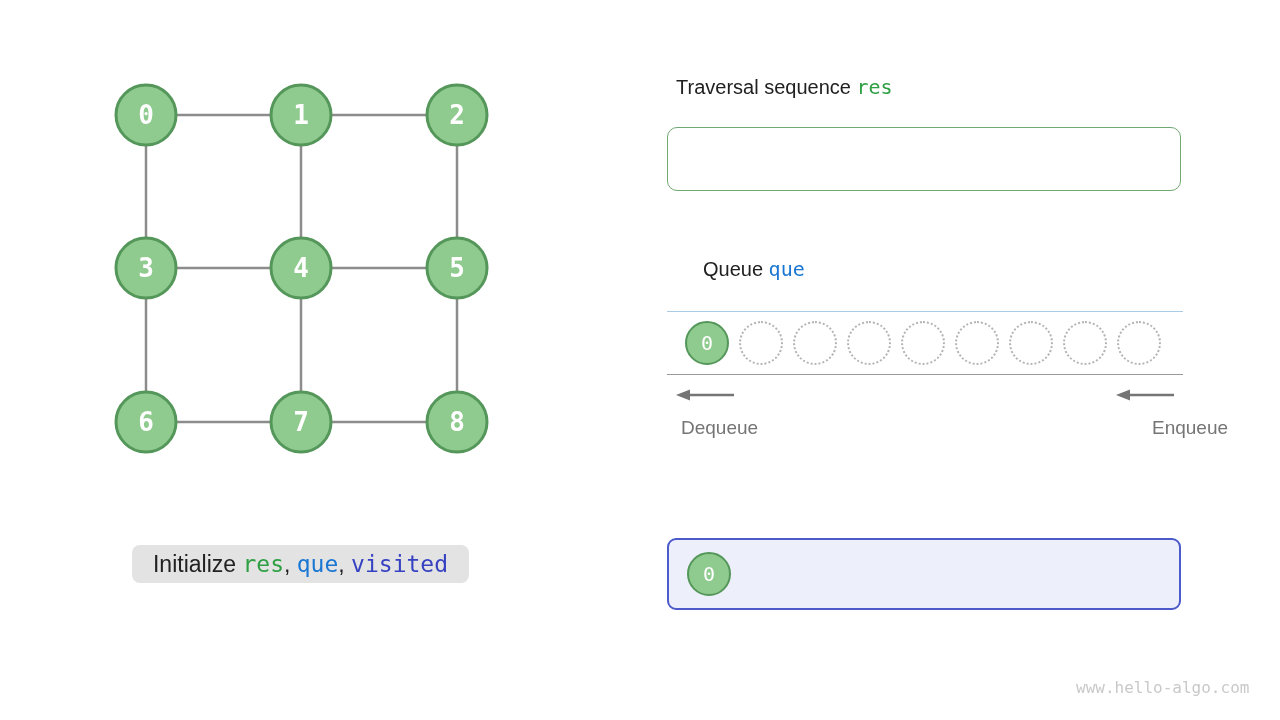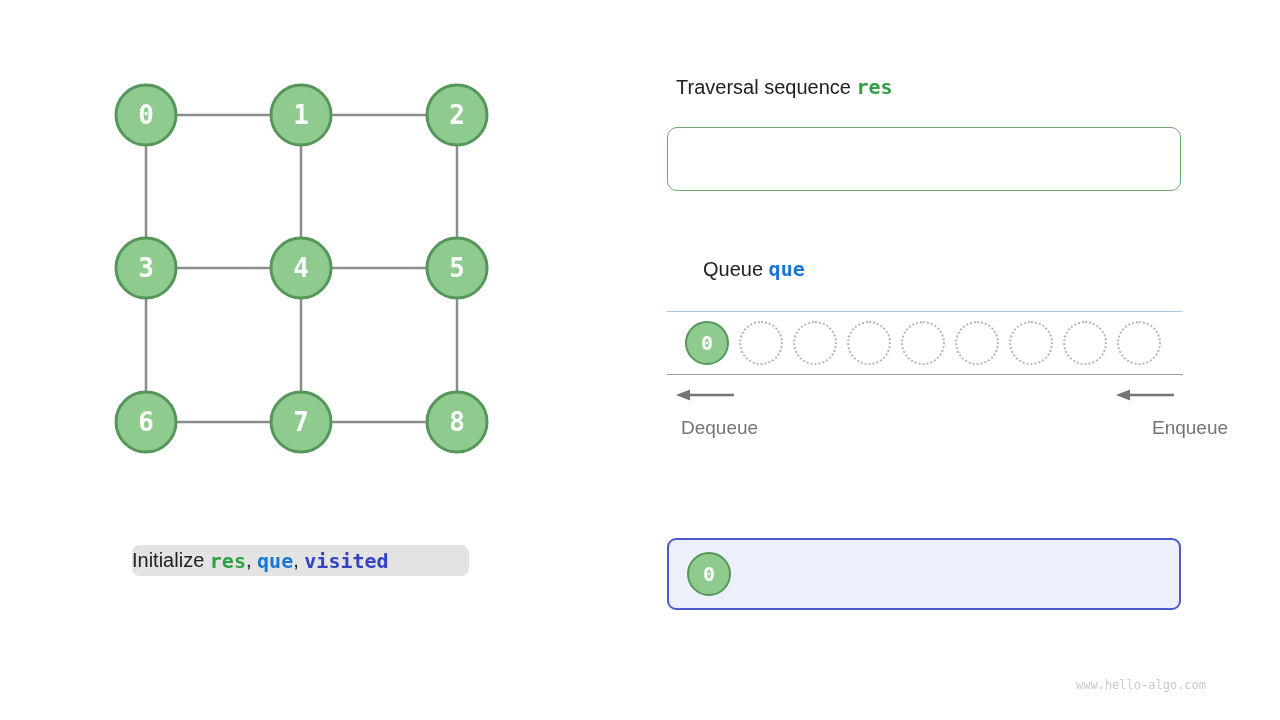--- a/index.html
+++ b/index.html
@@ -1,34 +1,34 @@
 <!DOCTYPE html>
 <html style="--text: #212121; --green: #2ea043; --blue: #1976d2; --indigo: #3642c1; --node-fill: #8fca8f; --node-stroke: #55975a; --edge: #8c8c8c; --box-green-border: #6fa871; --queue-line-top: #a9cbe5; --queue-line-bottom: #9a9a9a; --slot-border: #b3b3b3; --hash-border: #4d5ac9; --hash-bg: #edf0fb; --caption-bg: #e3e3e3; --step-bg: #f8f8f8; --step-border: #c2c2c2; --step-text: #5f6368; --muted: #757575; --watermark: #c9c9c9;"><head>
 <meta charset="utf-8">
 <style>
   html,body{margin:0;padding:0;}
   body{font-family:"Liberation Sans",sans-serif;background:#ffffff;}
   .stage{position:relative;width:1280px;height:720px;background:#fff;overflow:hidden;}
-  .mono{font-family:"DejaVu Sans Mono",monospace;font-weight:bold;}
+  .mono{font-family:"DejaVu Sans Mono",monospace;font-weight:normal;}
   .heading{position:absolute;font-size:20px;color:var(--text);}
   .heading span{white-space:pre;text-align:right;}
   .caption span{white-space:pre;}
   .code-green{color:var(--green);}
   .code-blue{color:var(--blue);}
   .code-indigo{color:var(--indigo);}
 
   
   .graph-svg{position:absolute;left:100px;top:69px;}
   .edge-group line{stroke:var(--edge);stroke-width:2.5;}
   .node circle{fill:var(--node-fill);stroke:var(--node-stroke);stroke-width:3;}
   .node text{font-family:"DejaVu Sans Mono",monospace;font-weight:bold;fill:#ffffff;font-size:26px;text-anchor:middle;dominant-baseline:central;}
 
   
-  .caption{position:absolute;left:132px;top:545px;width:337px;height:31px;background:var(--caption-bg);
-    border-radius:8px;font-size:20px;color:var(--text);display:flex;align-items:center;}
+  .caption{position:absolute;left:132px;top:545px;width:337px;height:38px;background:var(--caption-bg);
+    border-radius:8px;font-size:23px;color:var(--text);display:flex;align-items:center;justify-content:center;}
 
   
   .trav-box{position:absolute;left:667px;top:127px;width:514px;height:64px;box-sizing:border-box;
     border:1.6px solid var(--box-green-border);border-radius:10px;background:#fff;}
 
   
   .queue-box{position:absolute;left:667px;top:311px;width:516px;height:64px;box-sizing:border-box;
     border-top:1.5px solid var(--queue-line-top);border-bottom:1.5px solid var(--queue-line-bottom);
     display:flex;align-items:center;gap:10px;padding-left:18px;}
   .slot{width:44px;height:44px;border-radius:50%;box-sizing:border-box;flex:0 0 auto;}
@@ -45,21 +45,21 @@
     border:2px solid var(--hash-border);background:var(--hash-bg);border-radius:9px;
     display:flex;align-items:center;padding-left:18px;}
 
   
   .step-btn{position:absolute;left:908px;top:645px;width:148px;height:50px;background:var(--step-bg);
     border:1px solid var(--step-border);color:var(--step-text);font-size:21px;
     display:flex;align-items:center;justify-content:center;letter-spacing:2px;
     box-shadow:0 1px 2px rgba(0,0,0,.10);cursor:pointer;}
 
   .watermark{position:absolute;left:1076px;top:678px;font-family:"DejaVu Sans Mono",monospace;
-    font-size:12px;color:var(--watermark);}
+    font-size:16px;color:var(--watermark);}
 </style>
 </head>
 <body>
 
 <div class="stage">
 
   <svg class="graph-svg" width="404" height="400" viewBox="0 0 404 400">
     <g class="edge-group">
       <line x1="46" y1="46" x2="201" y2="46"></line>
       <line x1="201" y1="46" x2="357" y2="46"></line>

